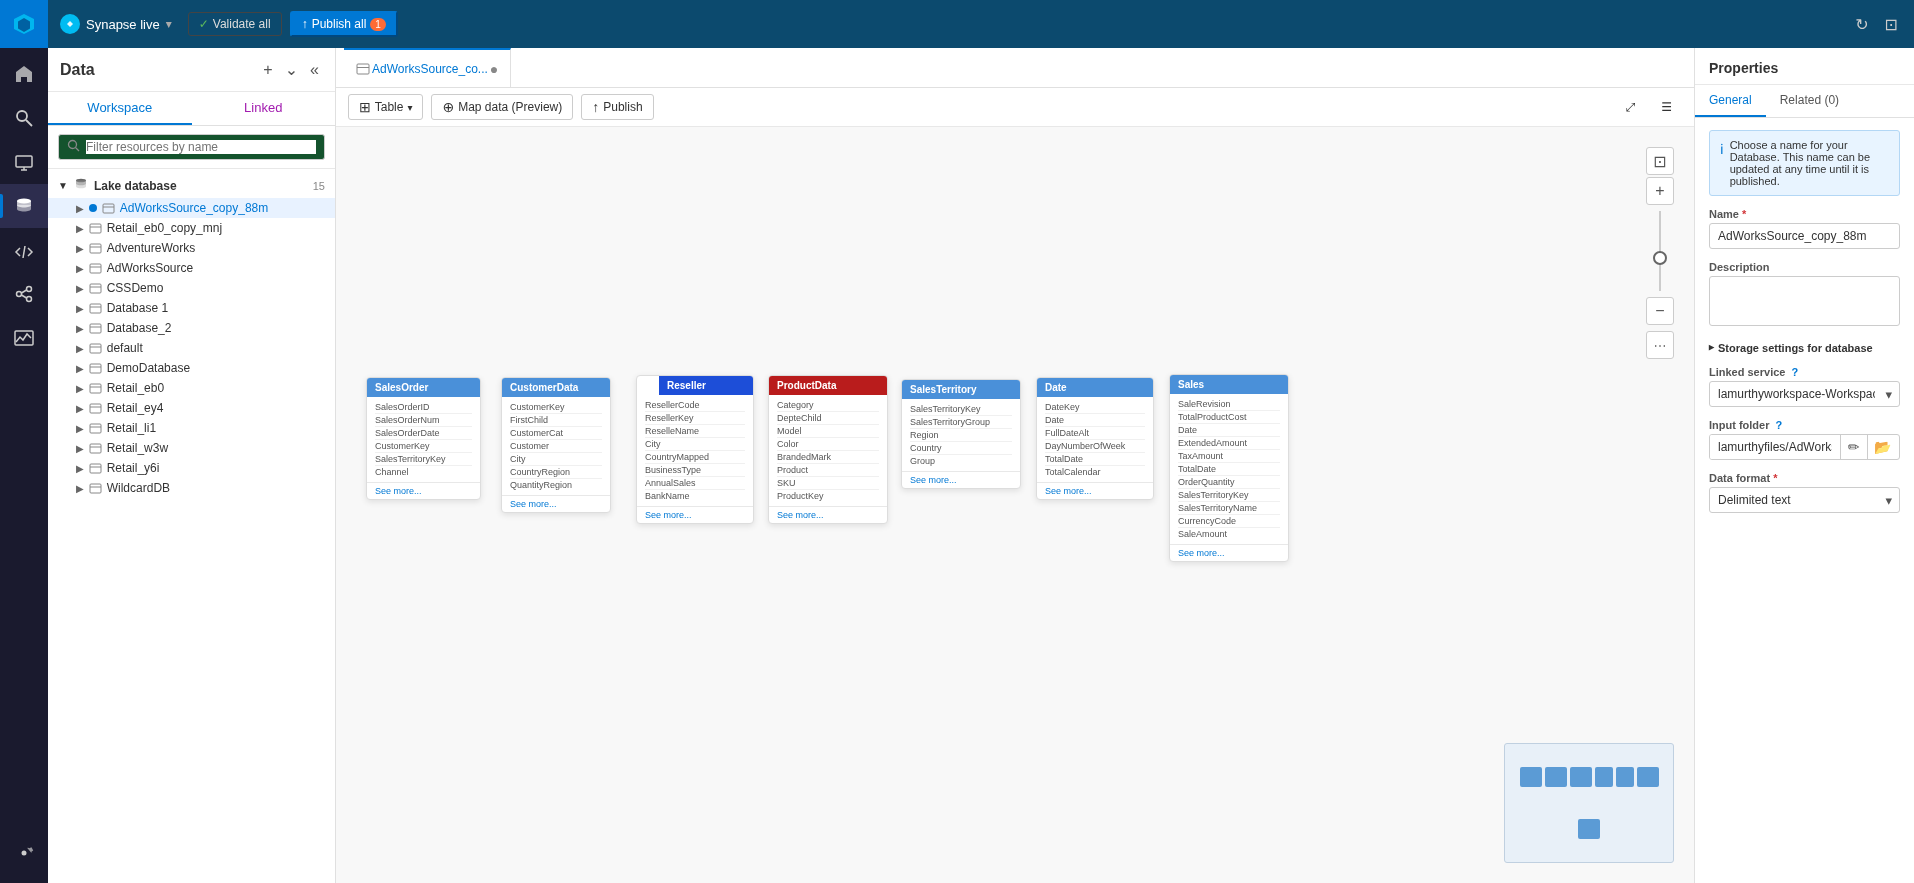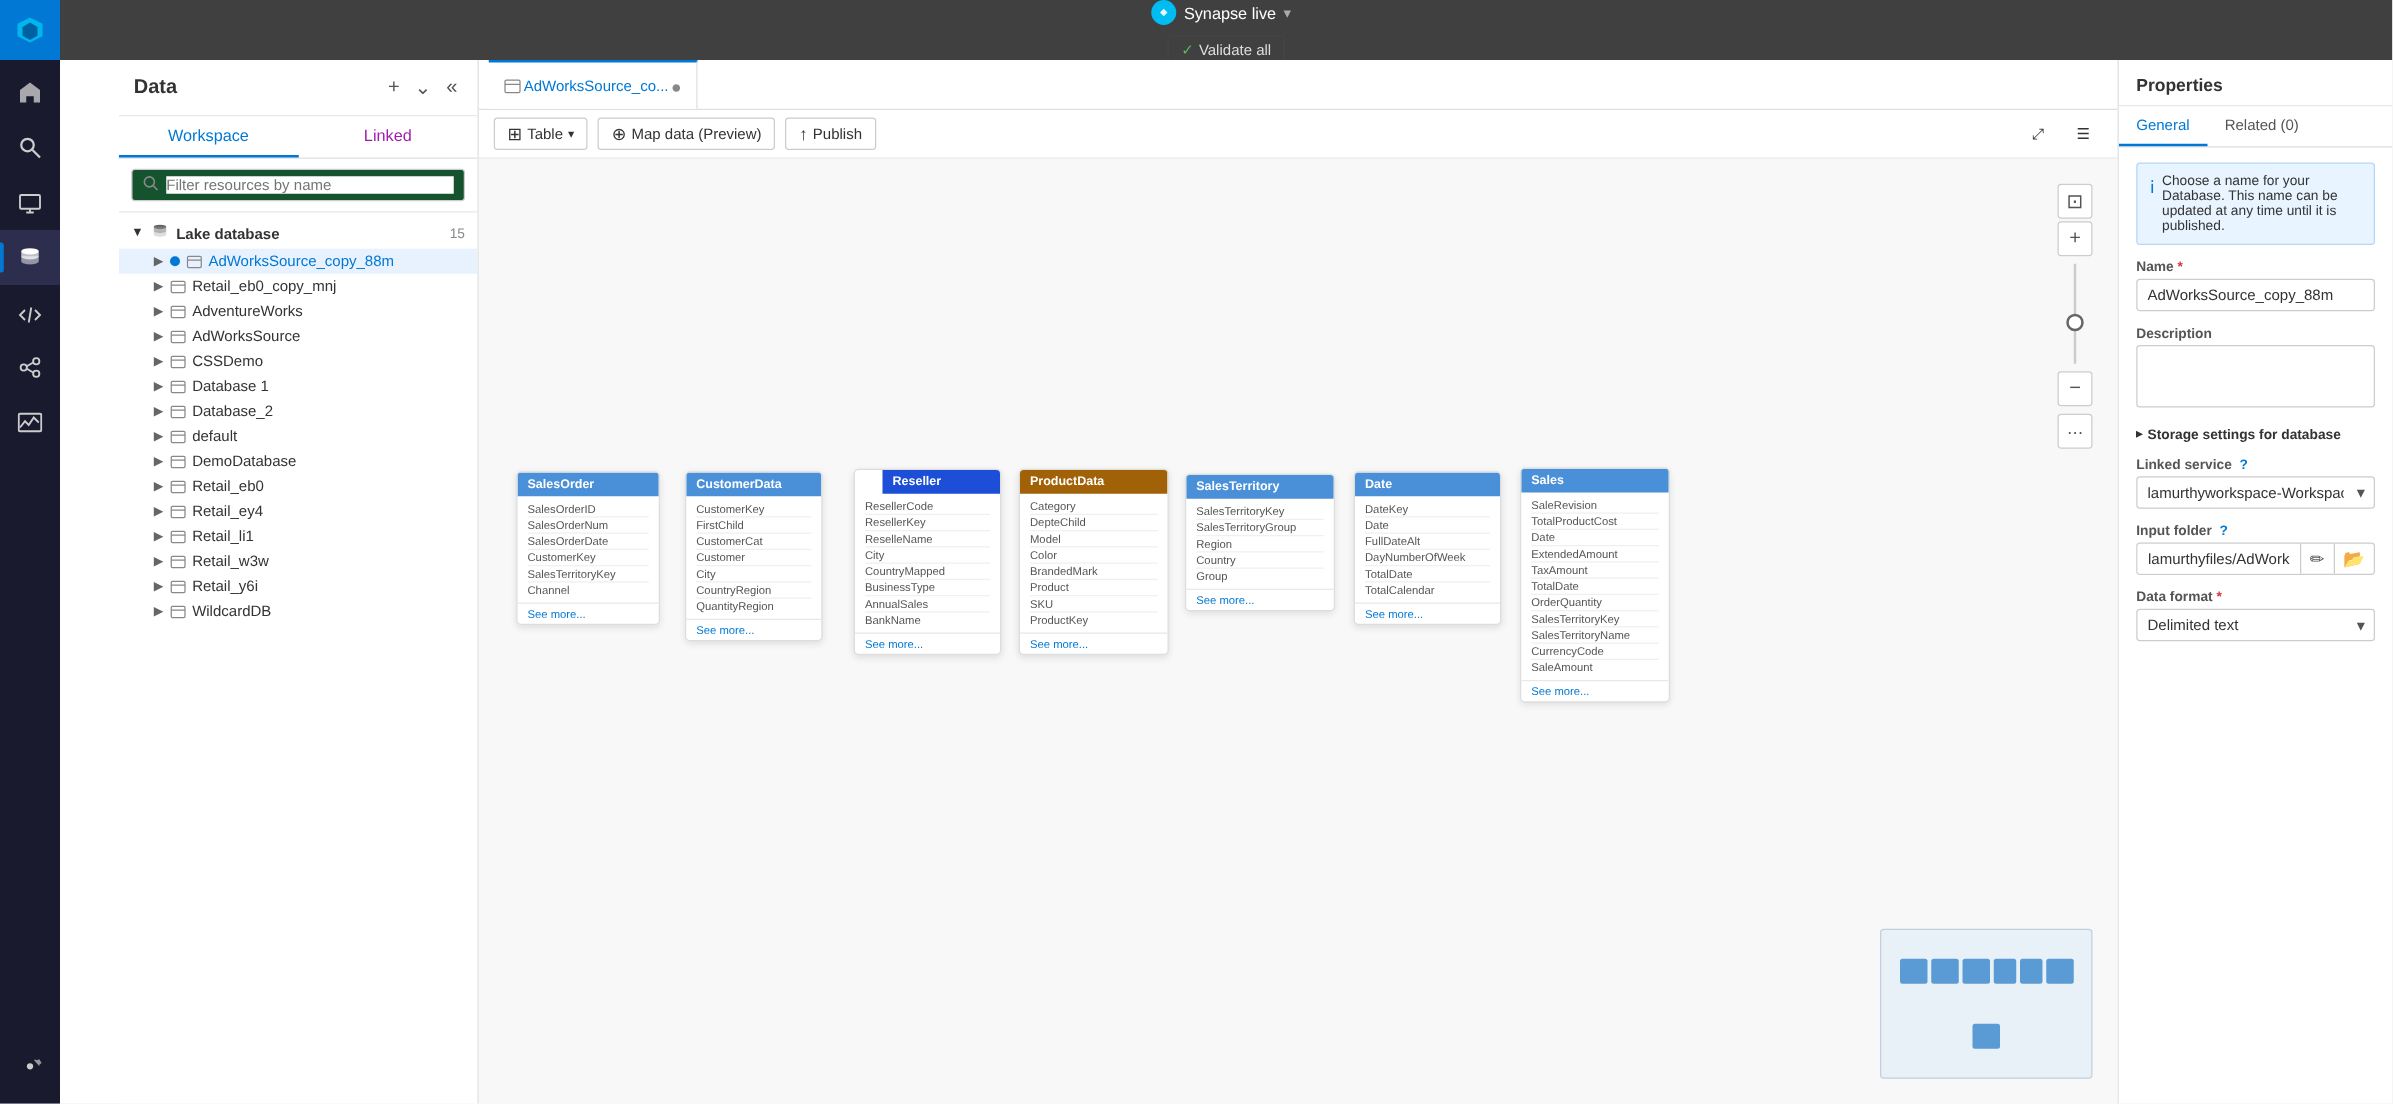--- a/index.html
+++ b/index.html
@@ -54,27 +54,26 @@
     .main-container {
       display: flex;
       flex-direction: column;
       flex: 1;
       overflow: hidden;
     }
 
     
     .top-bar {
       height: 48px;
-      background: #404040;
+      background: #0c4a6e;
       display: flex;
       align-items: center;
       padding: 0 12px;
       gap: 8px;
       flex-shrink: 0;
-      flex-direction: column;
     }
     .top-bar-brand {
       display: flex;
       align-items: center;
       gap: 6px;
       color: #fff;
       font-size: 13px;
       margin-right: 8px;
     }
     .top-bar-brand .brand-icon {
@@ -131,21 +130,20 @@
       font-size: 16px;
       padding: 4px;
     }
 
     
     .content-area {
       display: flex;
       flex: 1;
       overflow: hidden;
       background: #fff;
-      padding-left: 47px;
     }
 
     
     .sidebar {
       width: 288px;
       background: #fff;
       border-right: 1px solid #e0e0e0;
       display: flex;
       flex-direction: column;
       flex-shrink: 0;
@@ -969,21 +967,21 @@
               <div class="table-card-row">City</div>
               <div class="table-card-row">CountryMapped</div>
               <div class="table-card-row">BusinessType</div>
               <div class="table-card-row">AnnualSales</div>
               <div class="table-card-row">BankName</div>
             </div>
             <div class="table-card-footer">See more...</div>
           </div>
 
           <div class="table-card" style="left:432px; top:248px; width:120px;">
-            <div class="table-card-header" style="background:#a16207;">ProductData</div>
+            <div class="table-card-header" style="background:#b91c1c;">ProductData</div>
             <div class="table-card-body">
               <div class="table-card-row">Category</div>
               <div class="table-card-row">DepteChild</div>
               <div class="table-card-row">Model</div>
               <div class="table-card-row">Color</div>
               <div class="table-card-row">BrandedMark</div>
               <div class="table-card-row">Product</div>
               <div class="table-card-row">SKU</div>
               <div class="table-card-row">ProductKey</div>
             </div>

